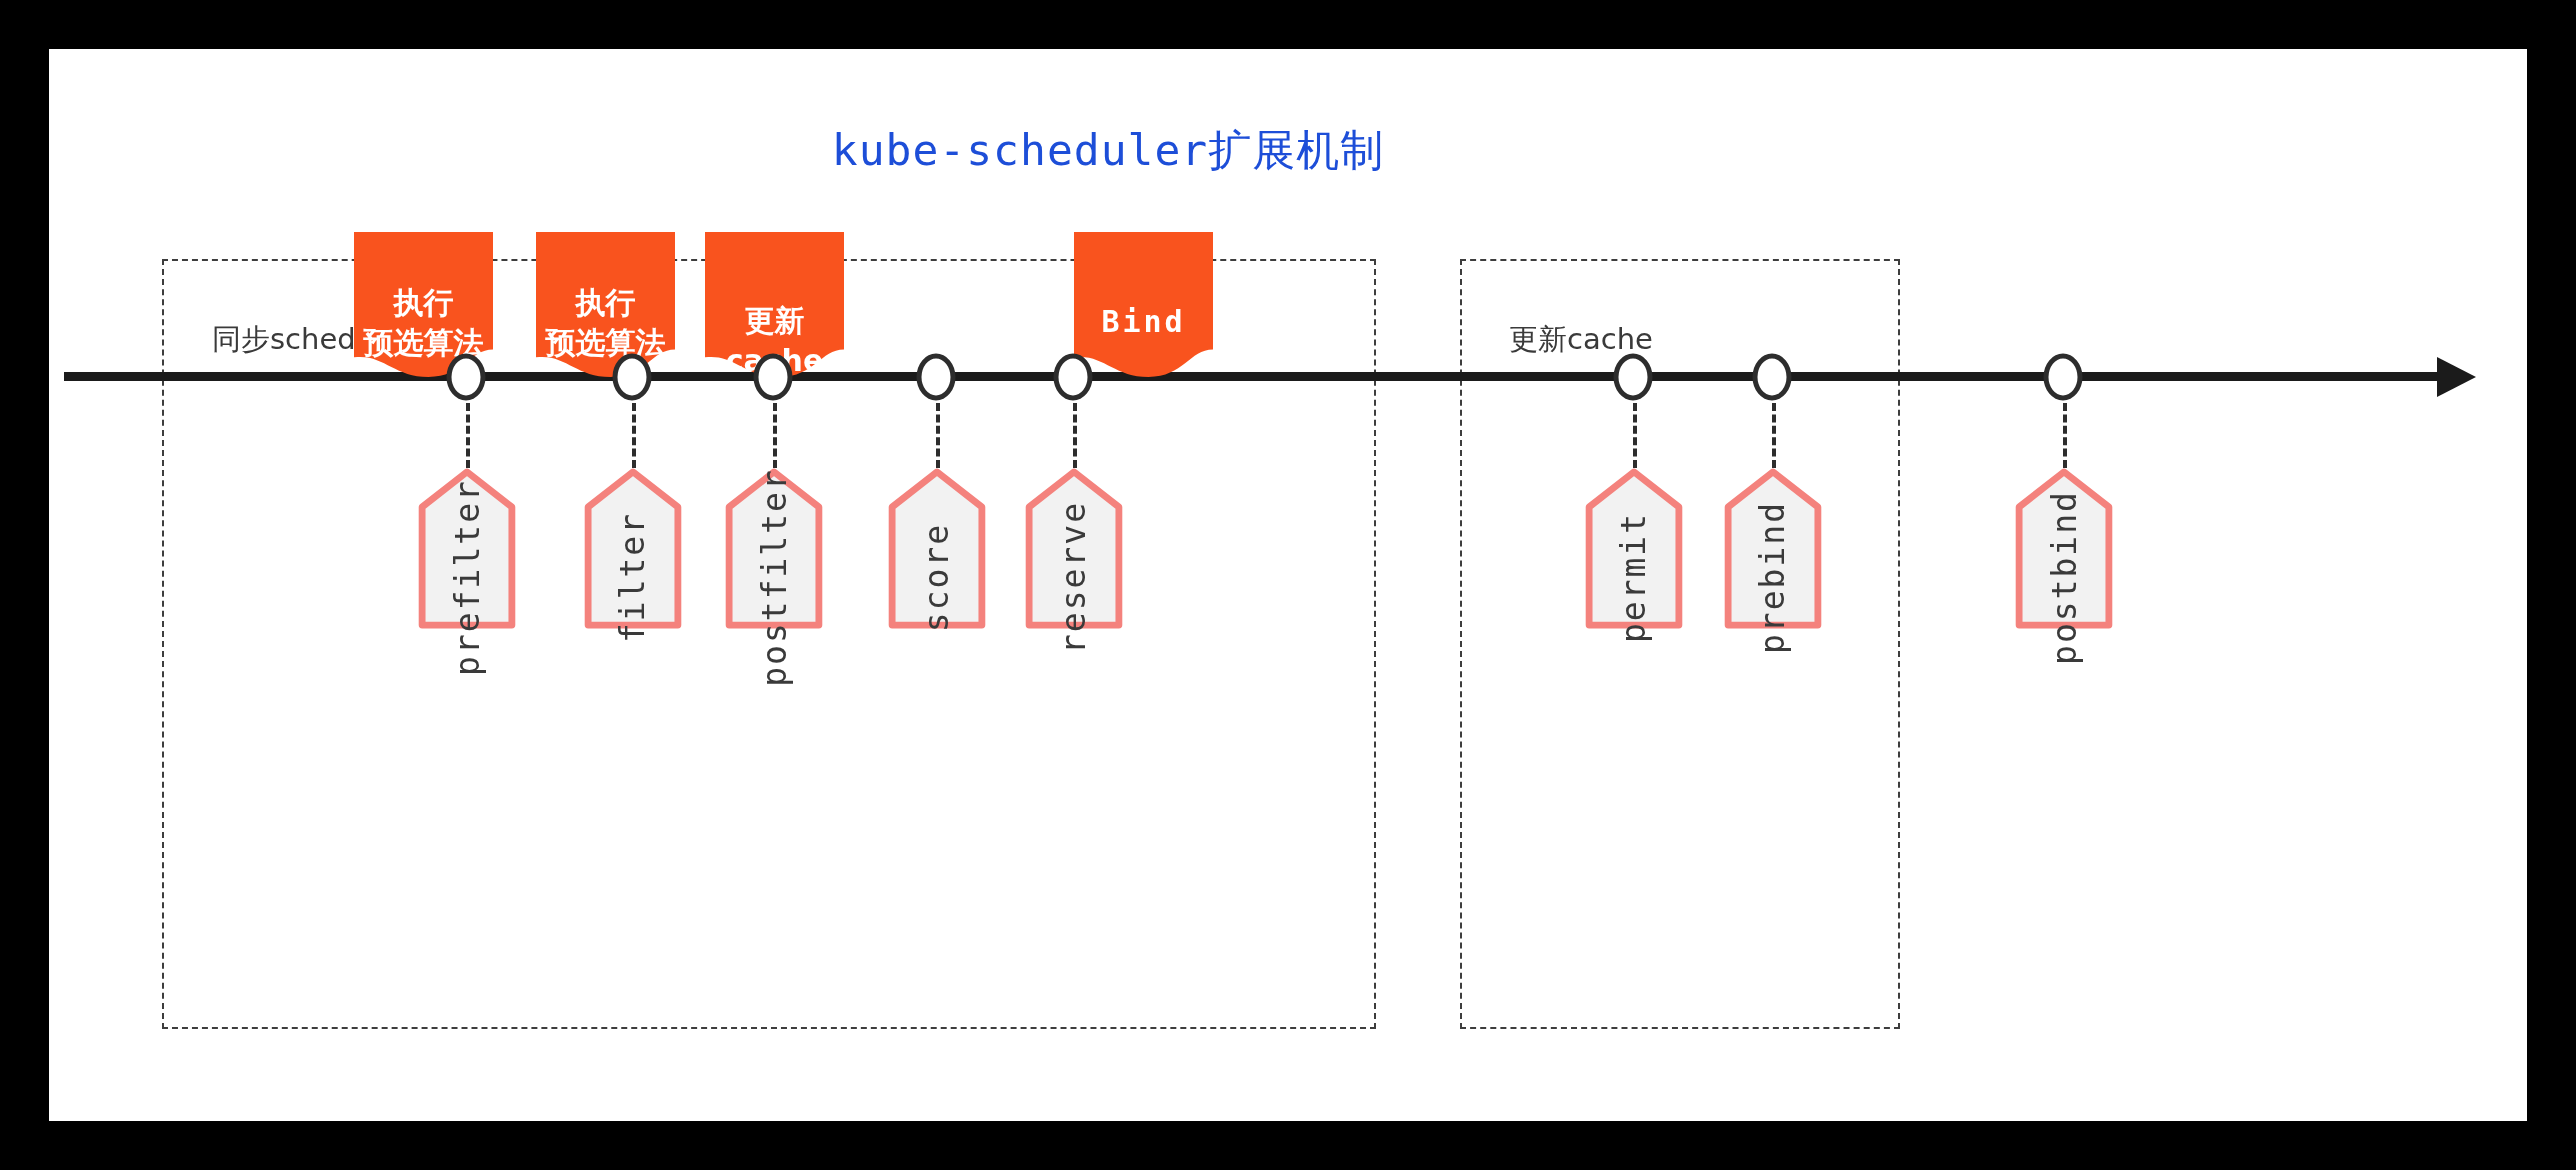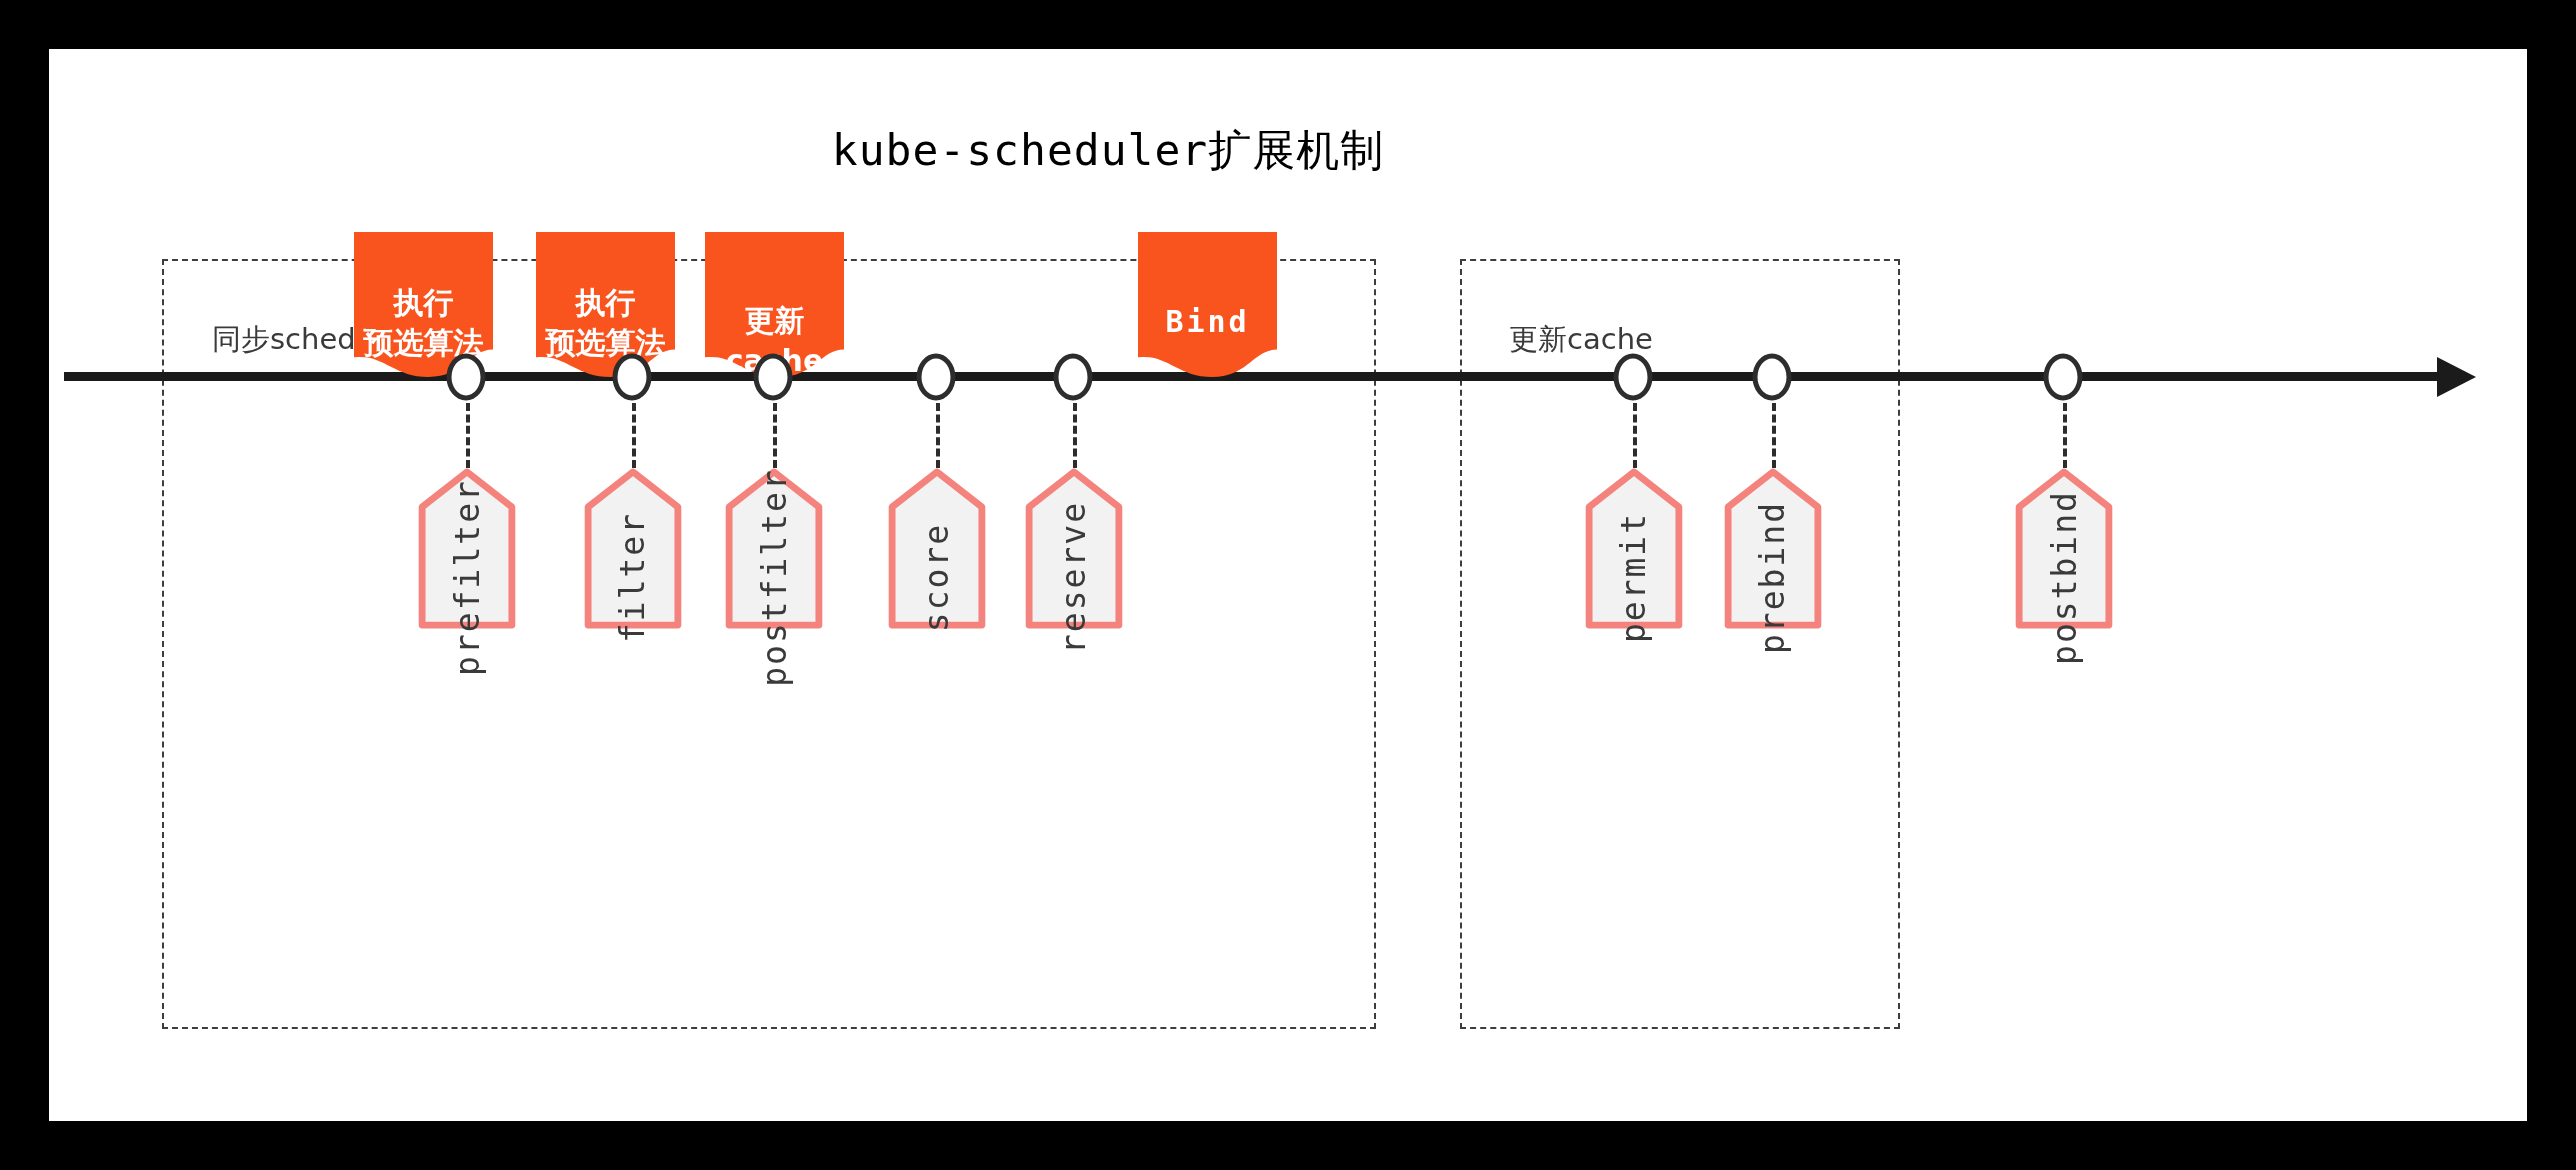--- a/index.html
+++ b/index.html
@@ -9,21 +9,21 @@
     position:absolute;left:49px;top:49px;
     width:2478px;height:1072px;
     background:#ffffff;
     overflow:hidden;
   }
 
   #title{
     position:absolute;left:0;top:73px;width:2118px;
     text-align:center;
     font-family:"DejaVu Sans Mono","Liberation Mono",monospace;
-    font-size:43px;color:#000000;letter-spacing:1px;
+    font-size:43px;color:#1d4ed8;letter-spacing:1px;
     white-space:nowrap;
   }
 
   
   .group-box{
     position:absolute;
     border:2.9px dashed #3d3d3d;
     box-sizing:border-box;
     background:transparent;
   }
@@ -149,21 +149,21 @@
 
   <div class="flag" style="left:656px;top:183px;">
     <svg width="139" height="145" viewBox="0 0 142 148" xmlns="http://www.w3.org/2000/svg">
       <path d="M0,0 H142 V120 C118,120 112,148 76,148 C40,148 30,124 0,128 Z" fill="#f9531e"></path>
     </svg>
     <div class="flag-text" style="top:69px;">
       <span class="l-cn">更新cache</span>
     </div>
   </div>
 
-  <div class="flag" style="left:1089px;top:183px;">
+  <div class="flag" style="left:1025px;top:183px;">
     <svg width="139" height="145" viewBox="0 0 142 148" xmlns="http://www.w3.org/2000/svg">
       <path d="M0,0 H142 V120 C118,120 112,148 76,148 C40,148 30,124 0,128 Z" fill="#f9531e"></path>
     </svg>
     <div class="flag-text" style="top:70px;">
       <span class="l-mono" style="font-size:30px;letter-spacing:2.9px;">Bind</span>
     </div>
   </div>
 
   <div id="timeline">
     <div id="timeline-line"></div>

